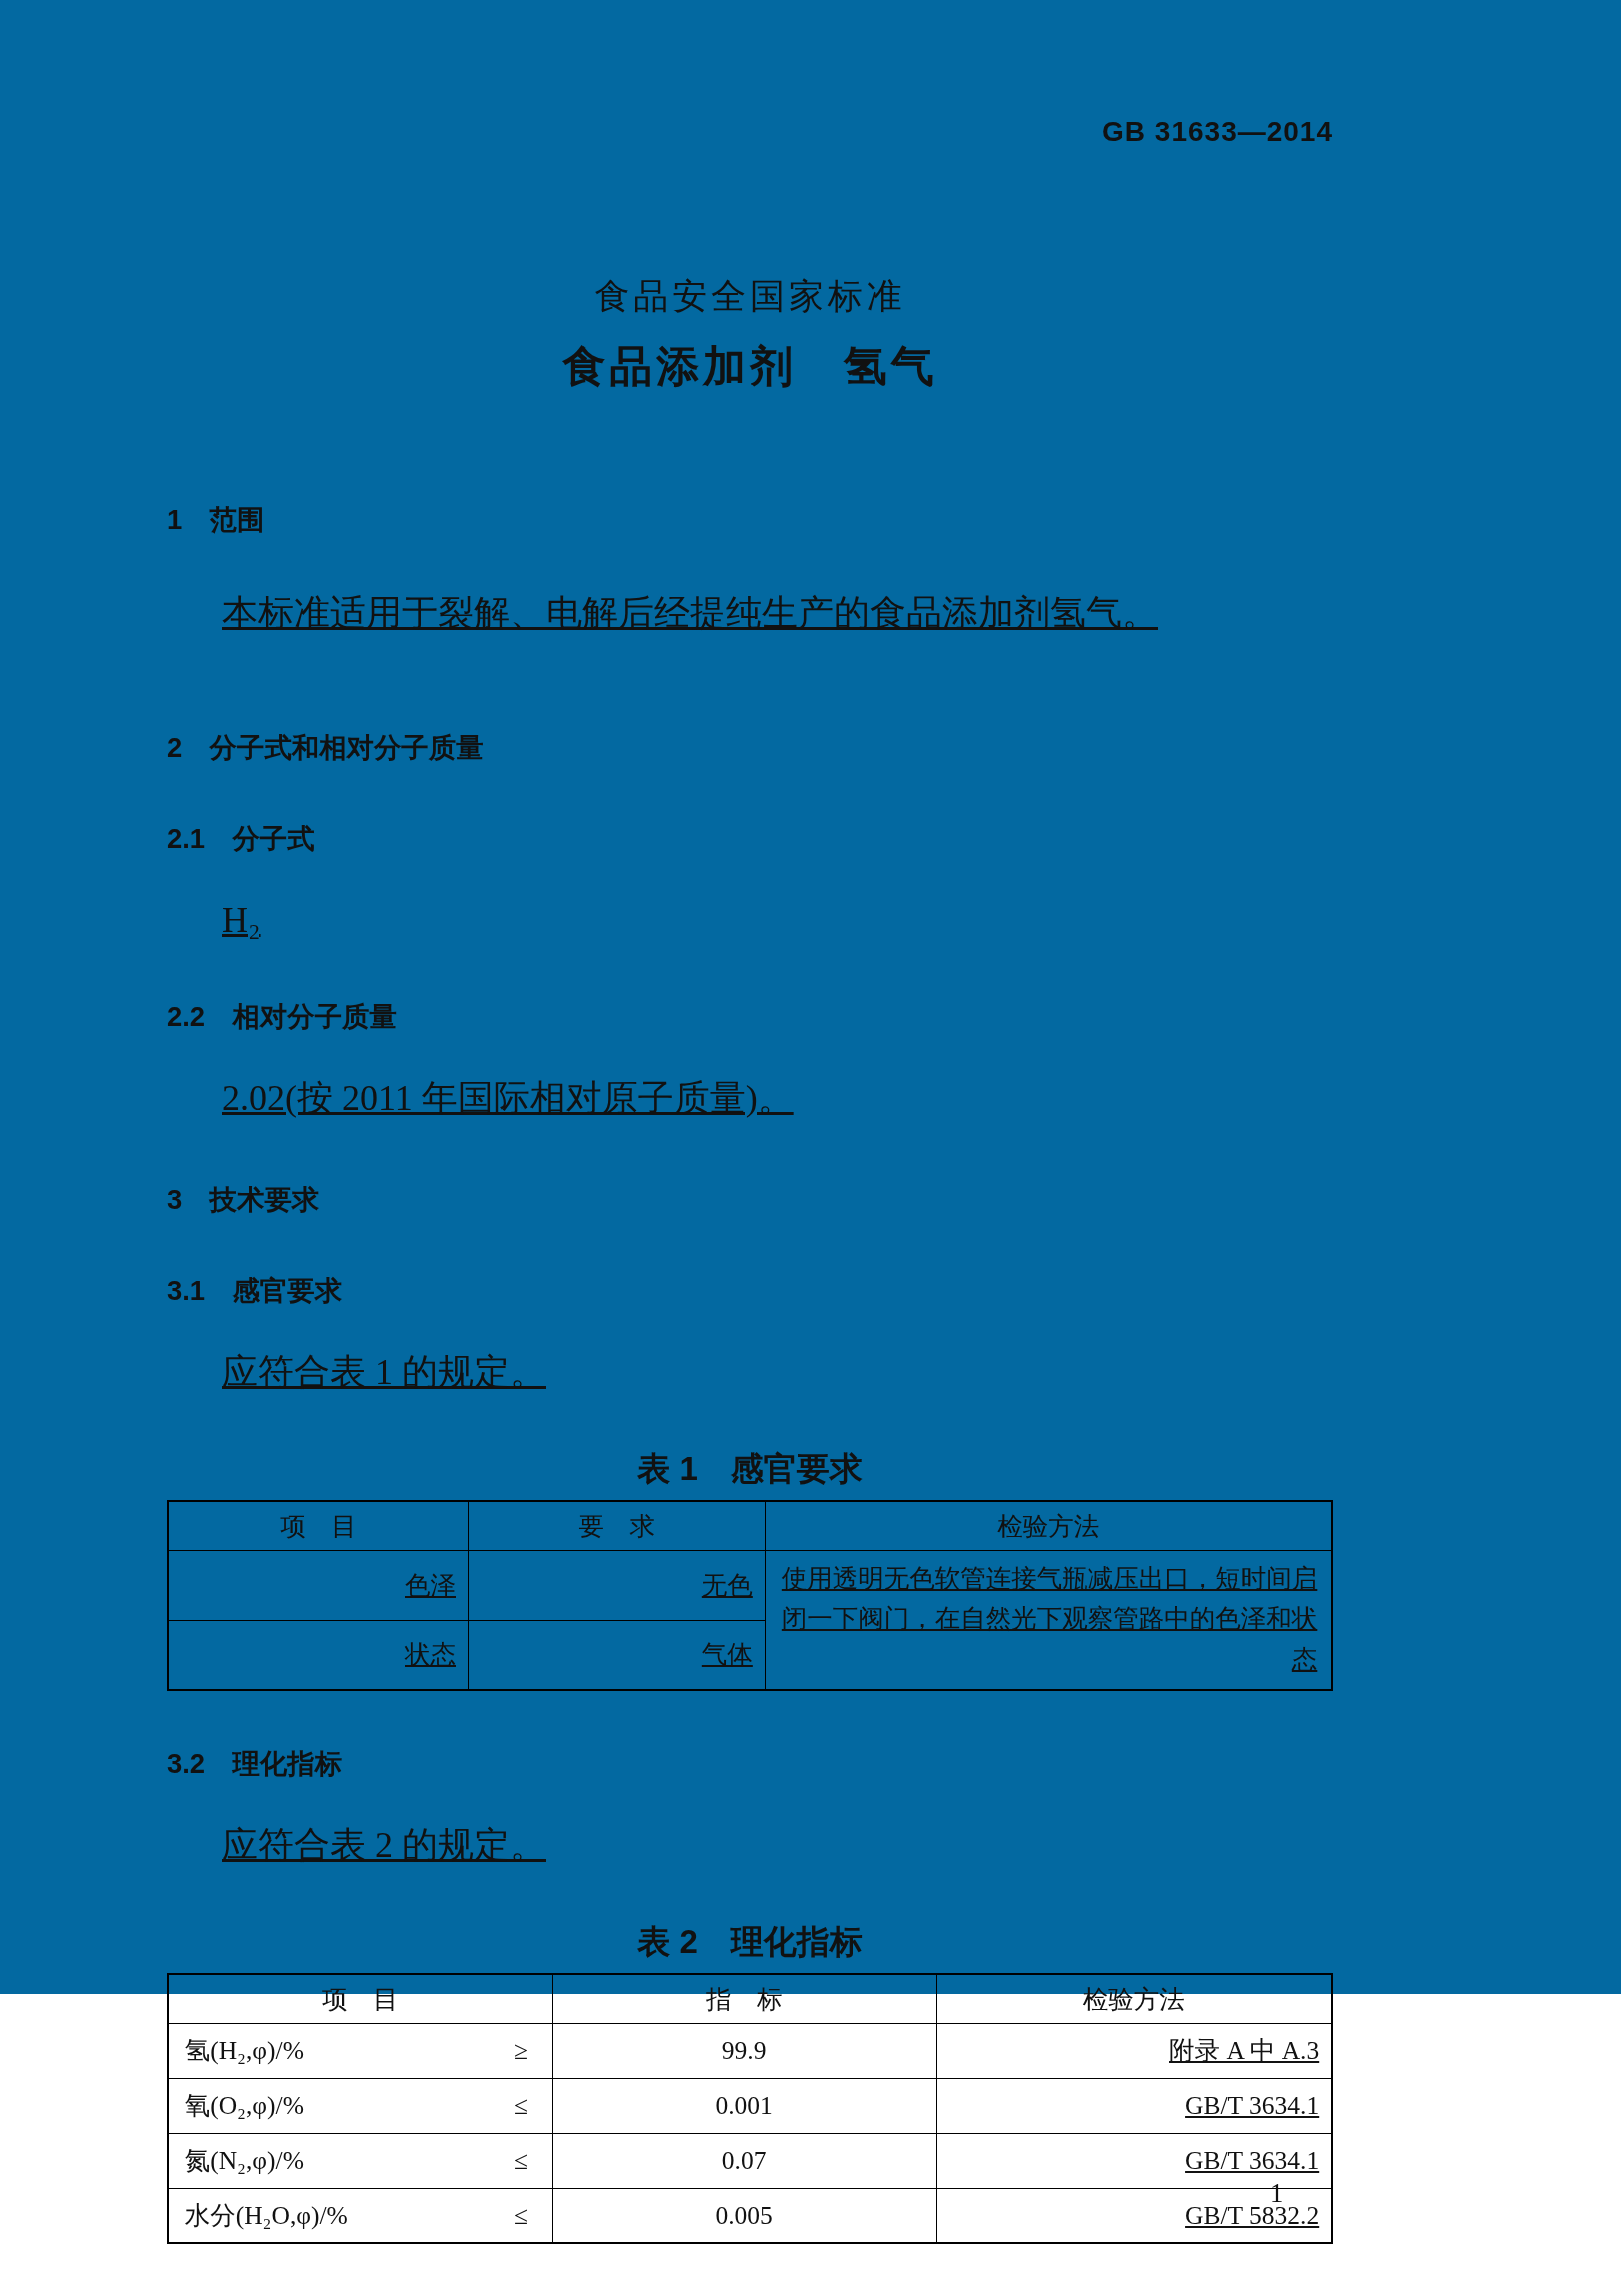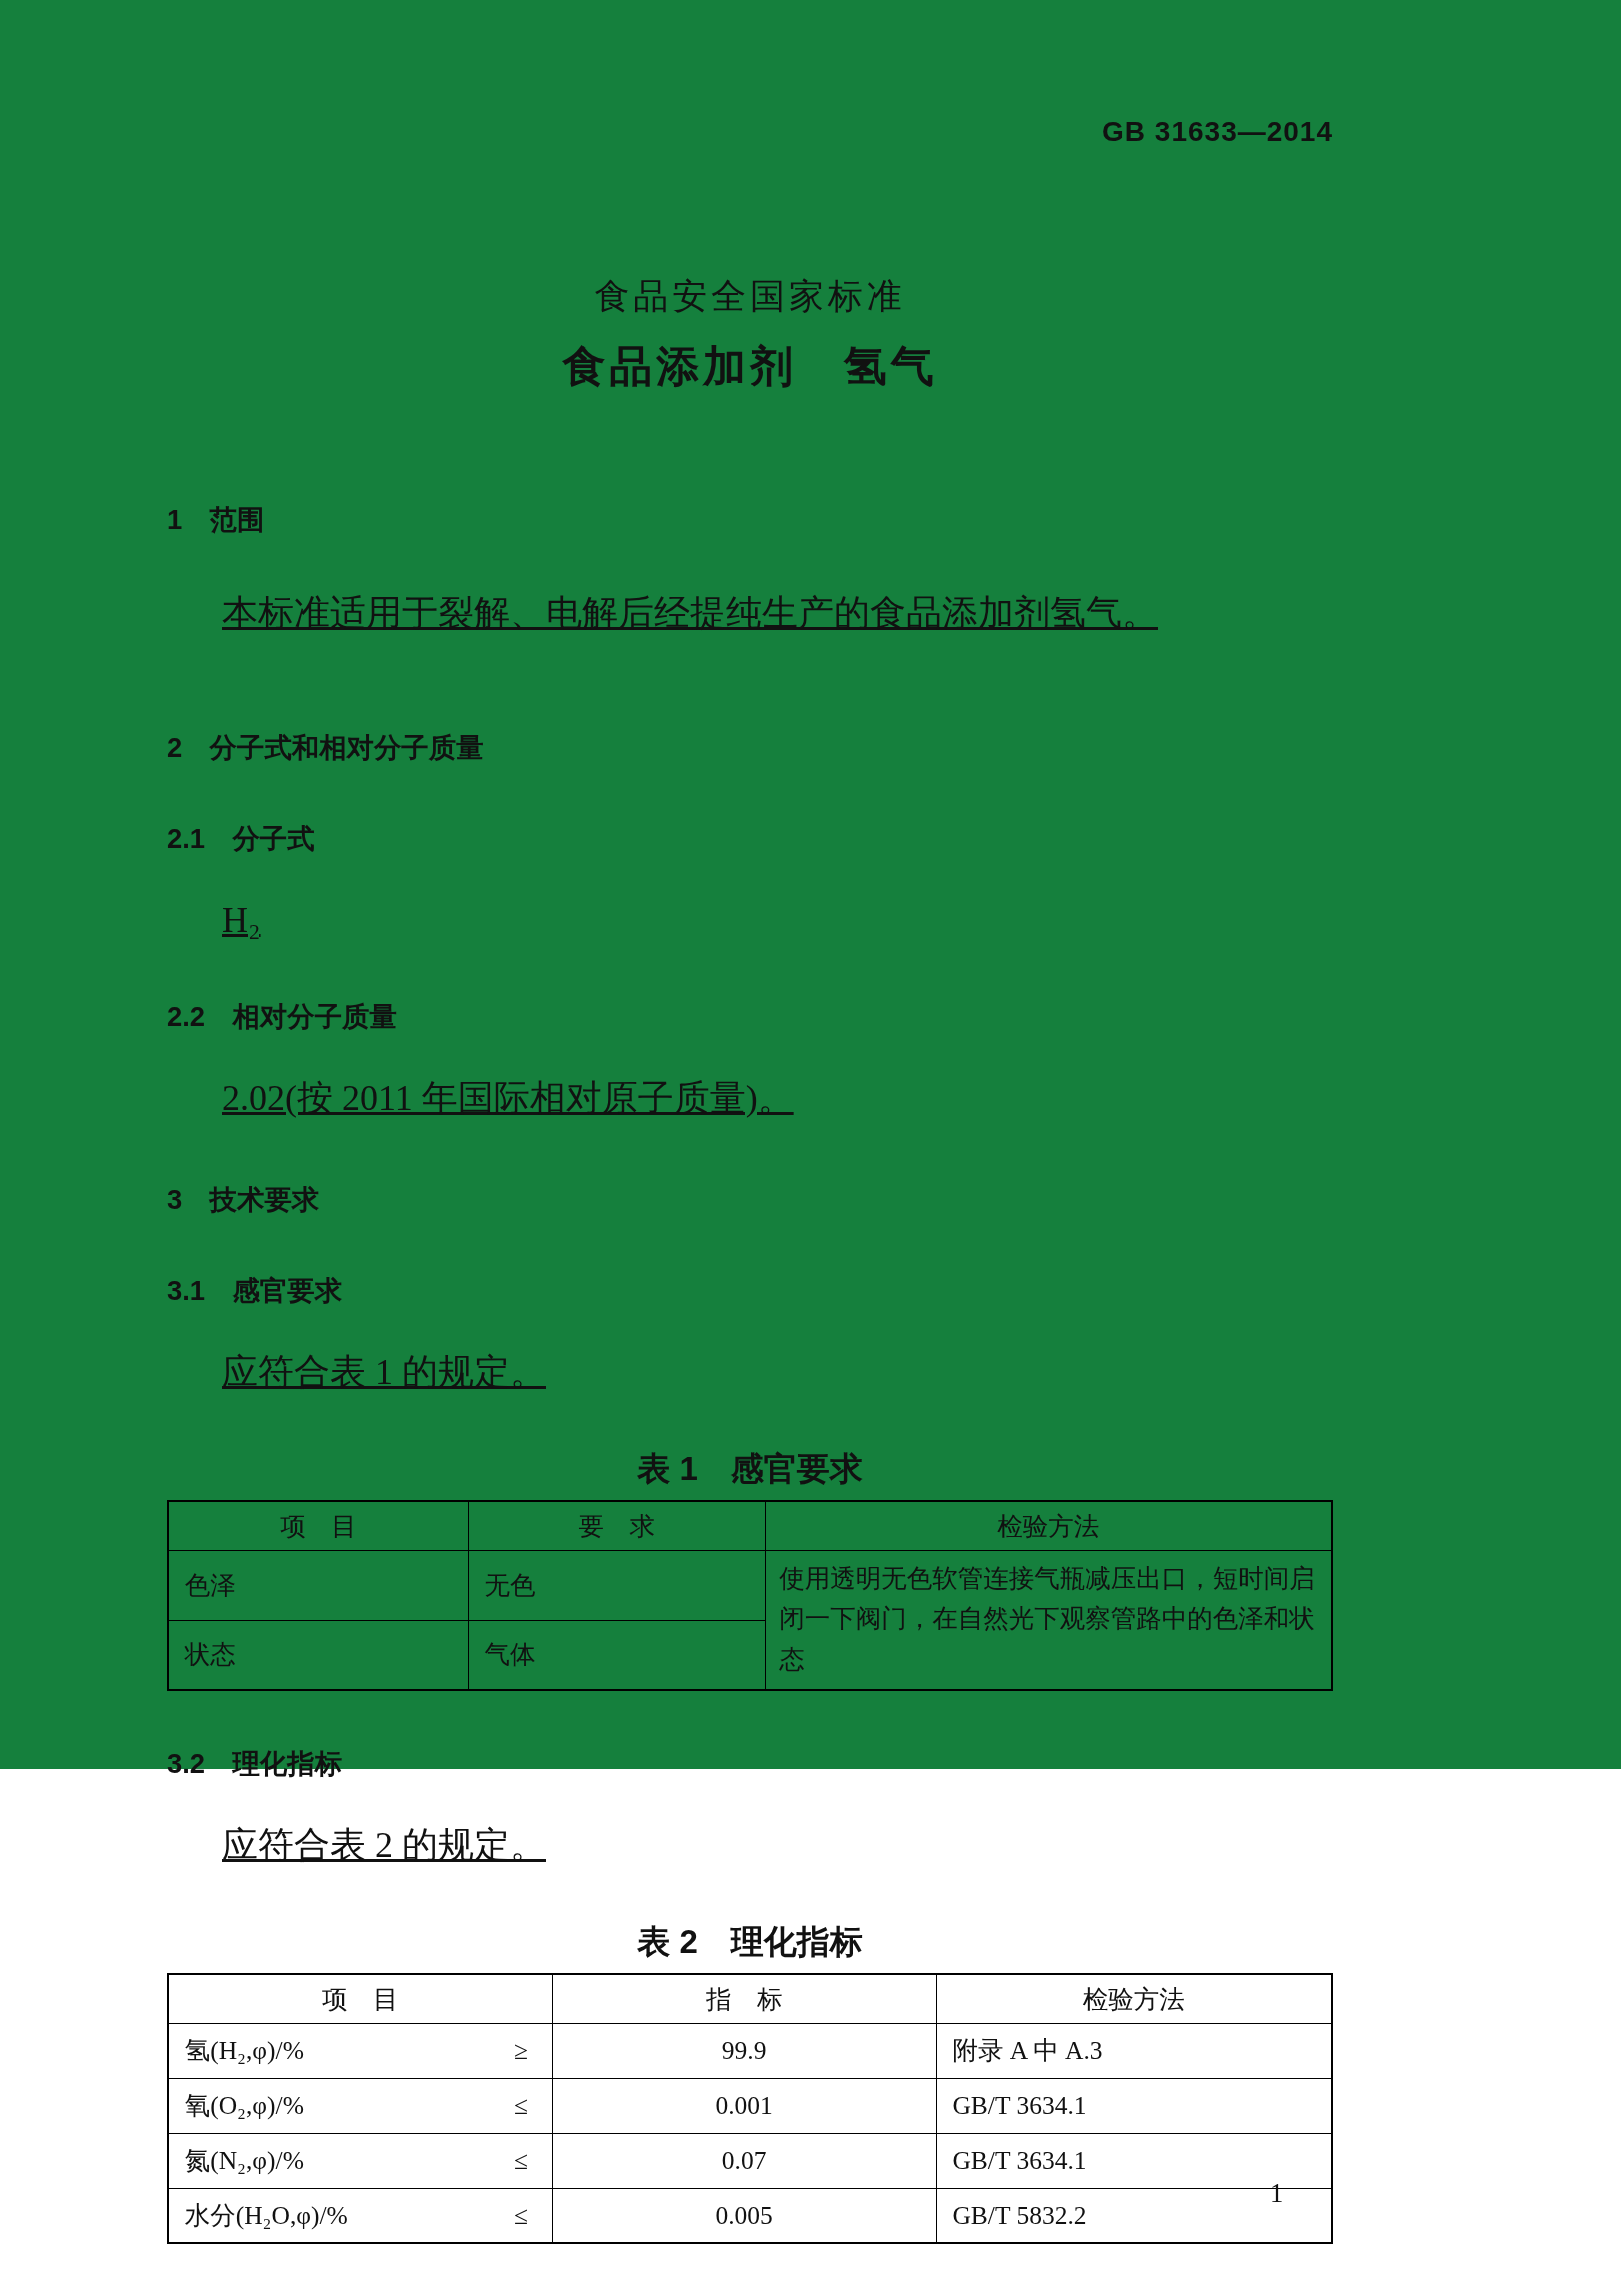--- a/index.html
+++ b/index.html
@@ -9,23 +9,23 @@
   }
   body {
     position: relative;
     height: 2293px;
     font-family: "Liberation Serif", "DejaVu Serif", serif;
     color: #111111;
   }
   .page {
     position: relative;
     width: 1621px;
-    height: 1769px;
+    height: 1994px;
     padding: 116px 288px 0 167px;
-    background: #15803d;
+    background: #0369a1;
   }
   .doc-number {
     text-align: right;
     font-family: "Liberation Sans", sans-serif;
     font-weight: bold;
     font-size: 28px;
     letter-spacing: 1px;
   }
   .title-line1 {
     margin-top: 125px;
@@ -82,21 +82,21 @@
     font-size: 25.5px;
     vertical-align: middle;
   }
   table.std-table th {
     height: 49px;
     text-align: center;
   }
   table.std-table td {
     height: 55px;
   }
-  .cell-left { text-align: left; padding-left: 15.7px; padding-right: 11.8px; }
+  .cell-left { text-align: right; padding-left: 15.7px; padding-right: 11.8px; text-decoration: underline; }
   .cell-center { text-align: center; }
   .method-merged {
     line-height: 1.6;
     padding: 7.8px 13.7px;
   }
   .item-cell {
     padding-left: 15.7px;
     padding-right: 23.5px;
   }
   .item-cell .item-flex {

